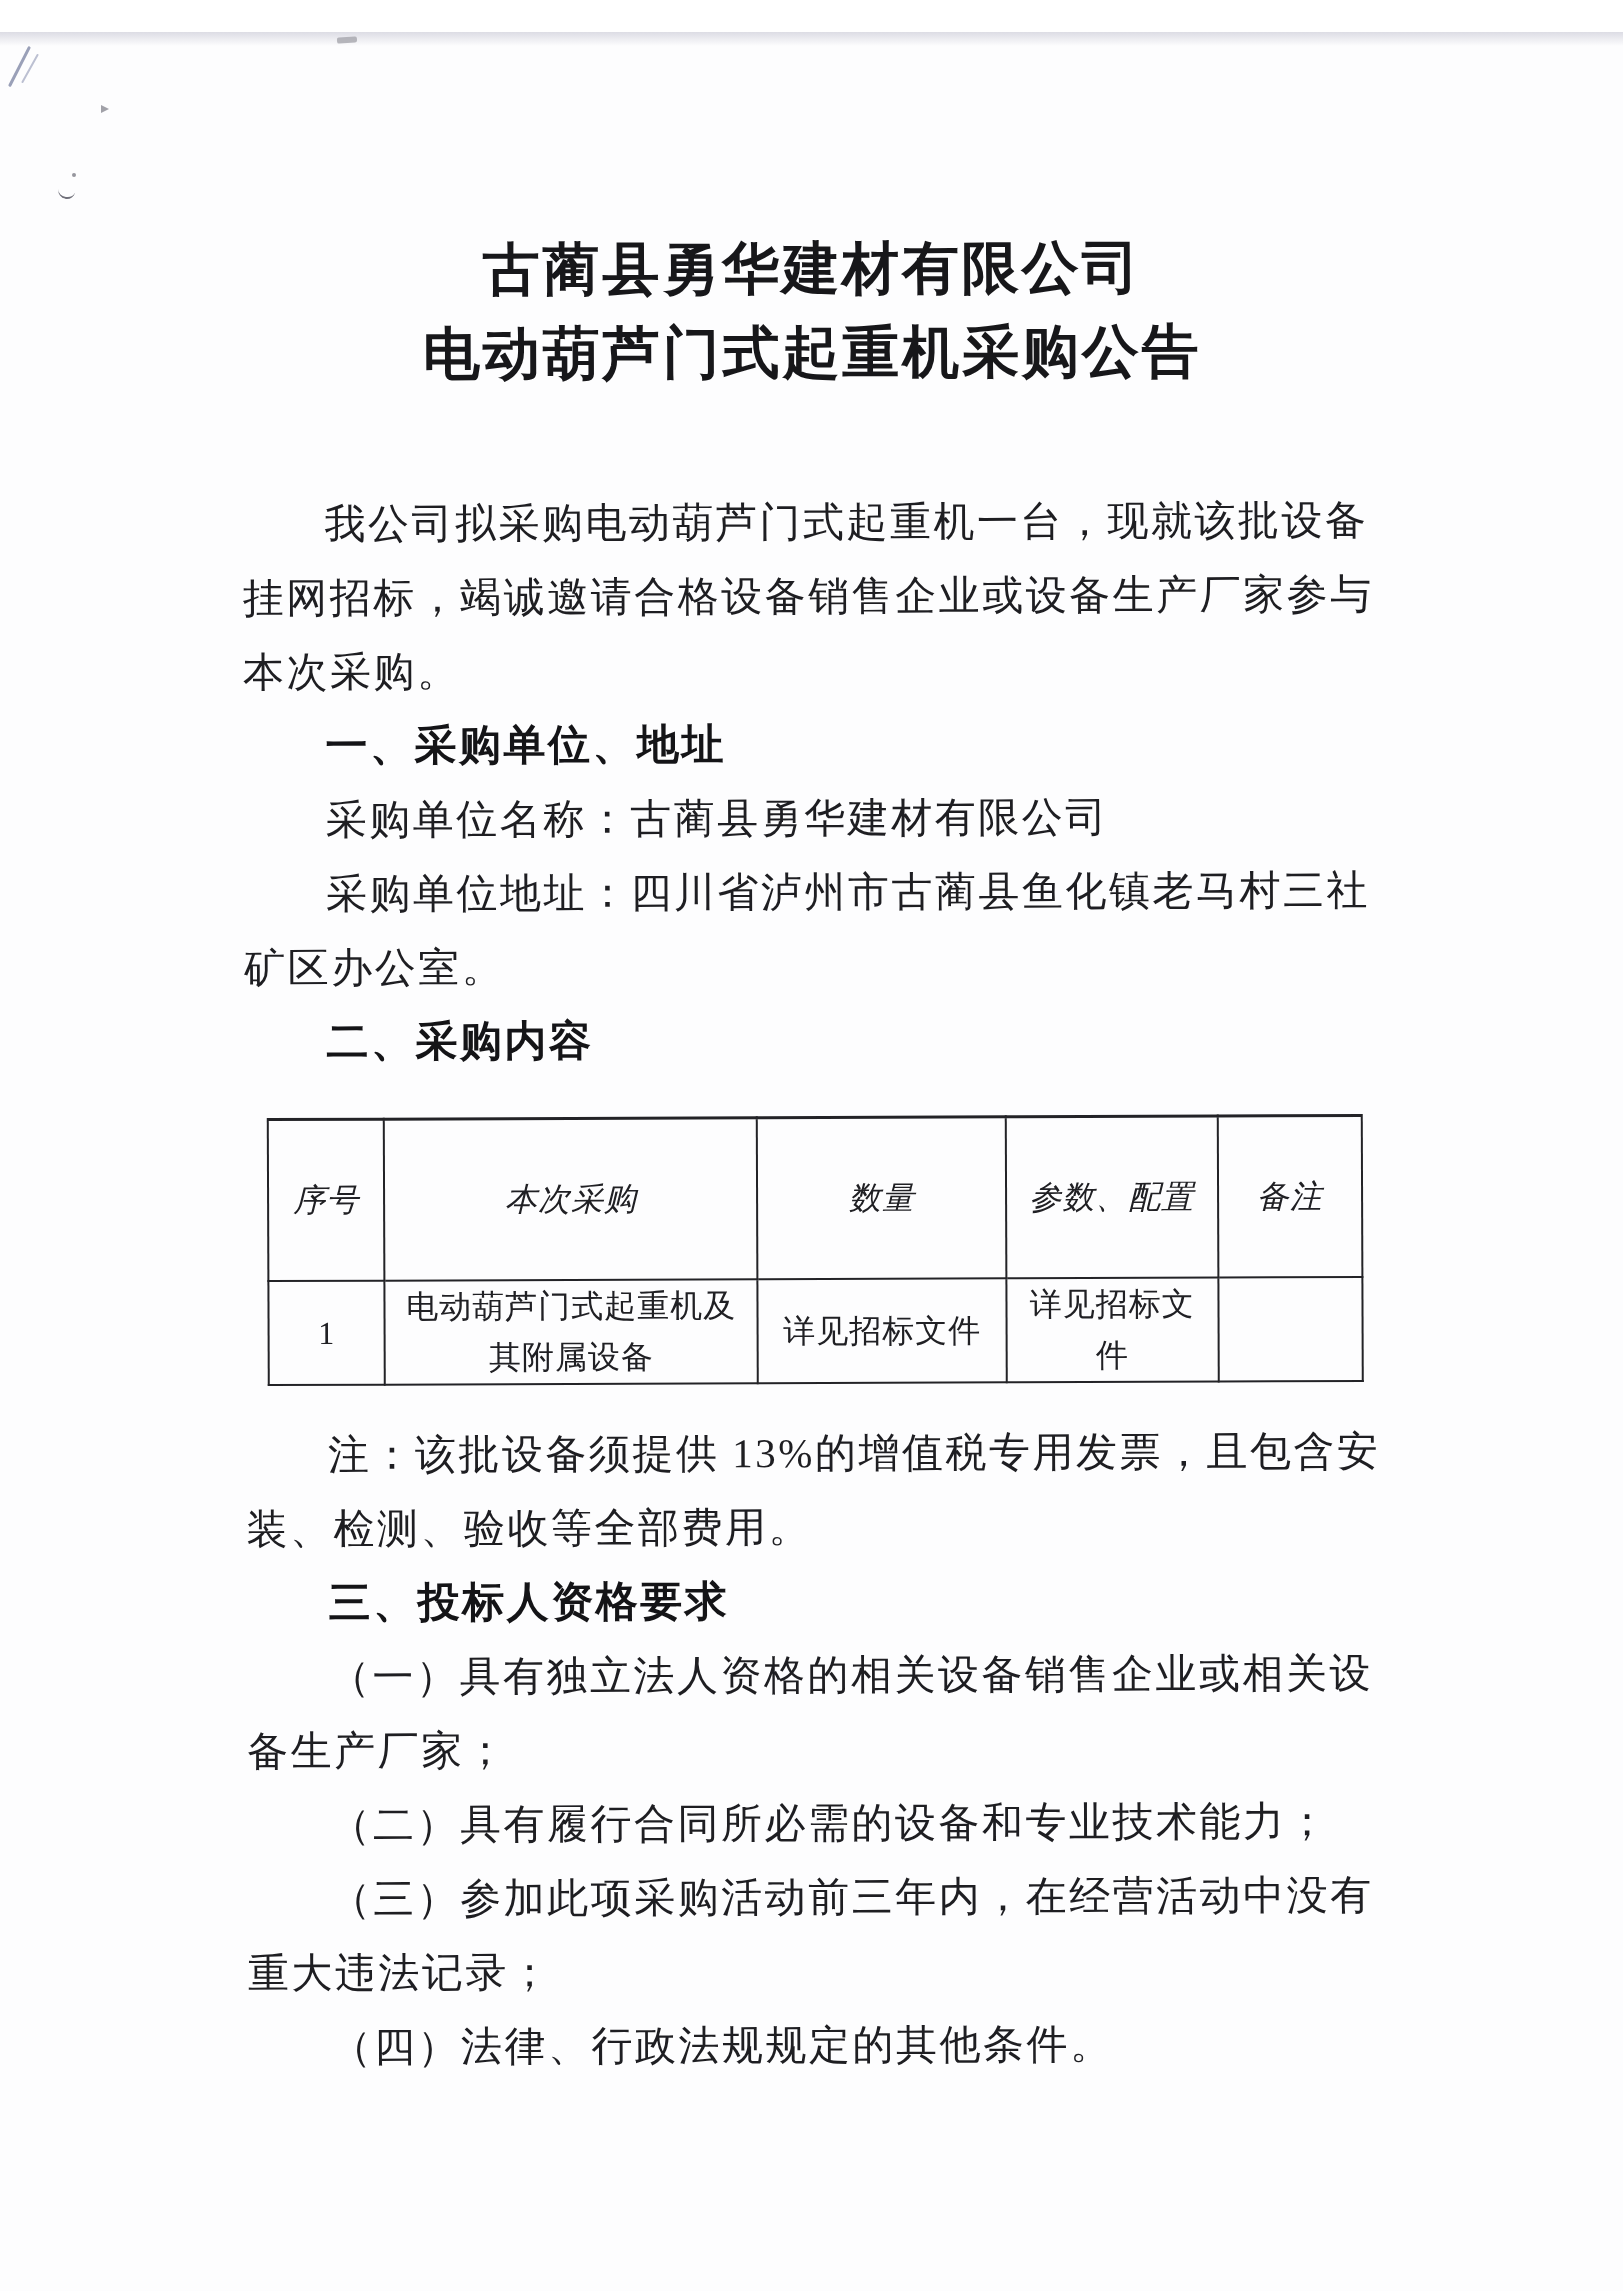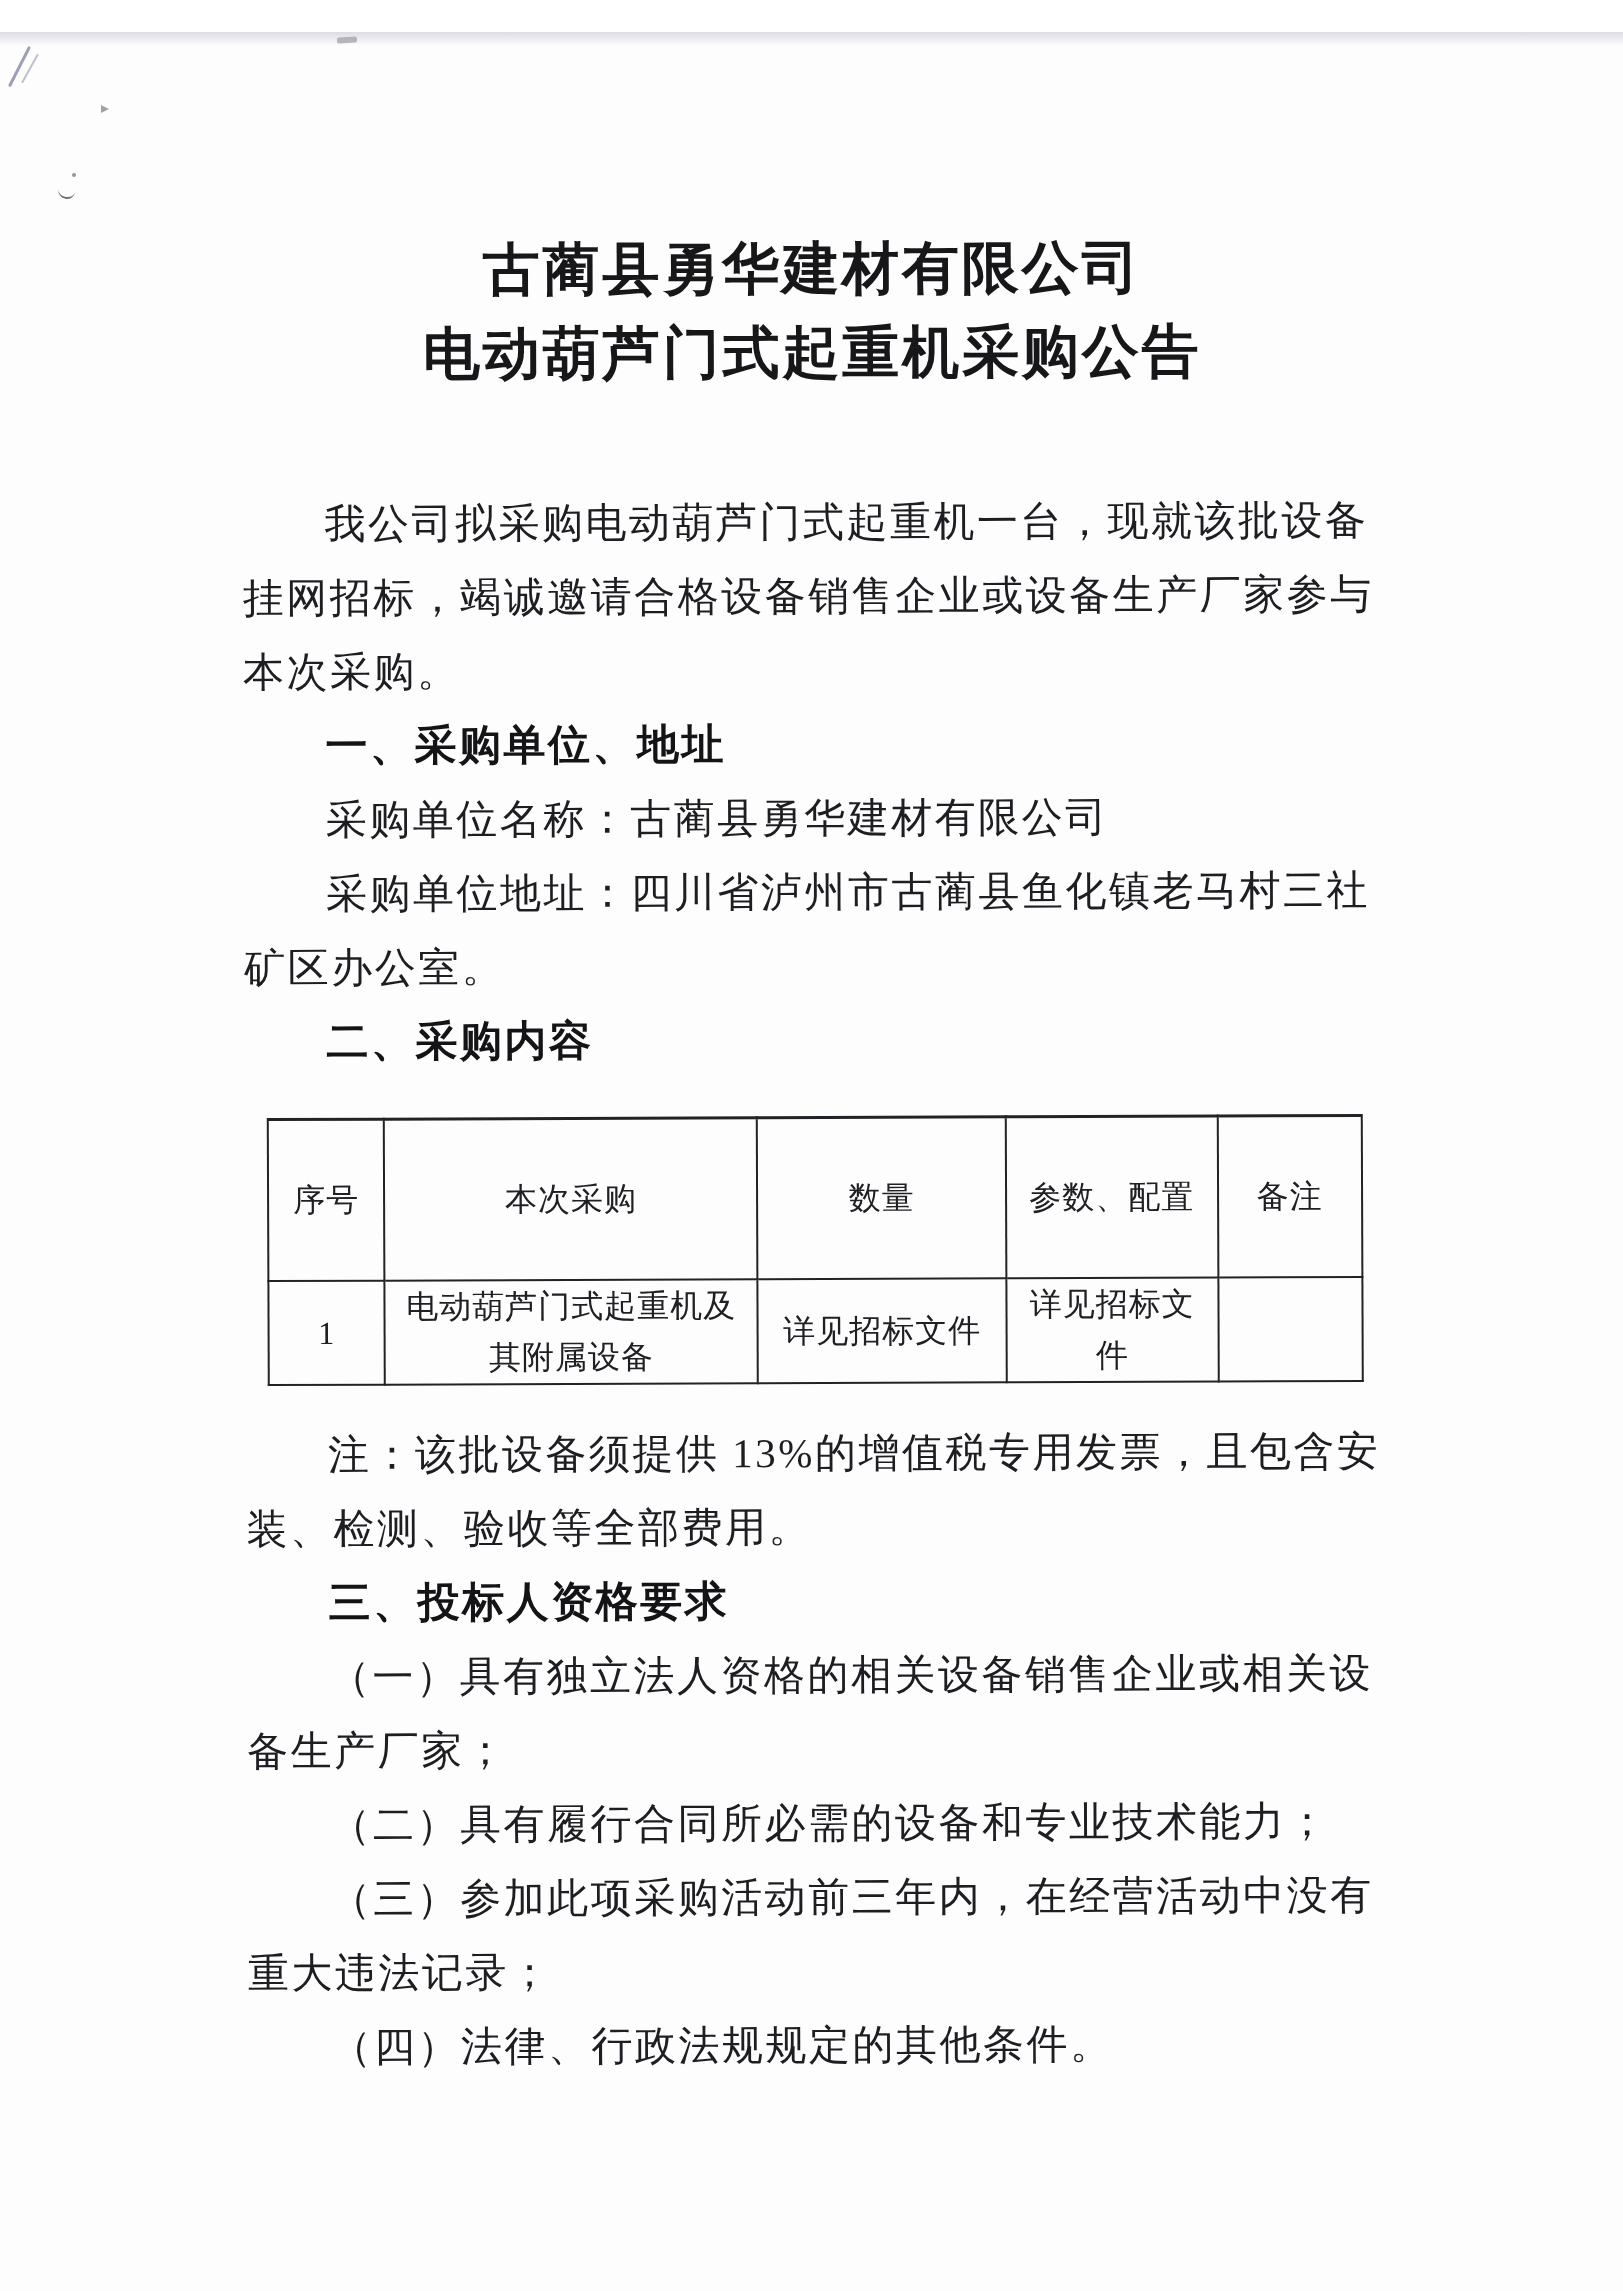--- a/index.html
+++ b/index.html
@@ -87,21 +87,21 @@
   table.procurement td {
     border: 2px solid #232327;
     text-align: center;
     vertical-align: middle;
     font-size: 32px;
     letter-spacing: 1px;
     line-height: 1.6;
     padding: 0 5.9px;
     color: #202024;
   }
-  tr.hdr td { height: 159px; }
+  tr.hdr td { height: 159px; font-style: italic; }
   tr.row td { height: 87px; }
   .note-first { margin-top: 32px; }
   .col-xh  { width: 116px; }
   .col-nr  { width: 370px; }
   .col-sl  { width: 247px; }
   .col-cs  { width: 210px; }
   .col-bz  { width: 143px; }
 </style>
 </head>
 <body>

